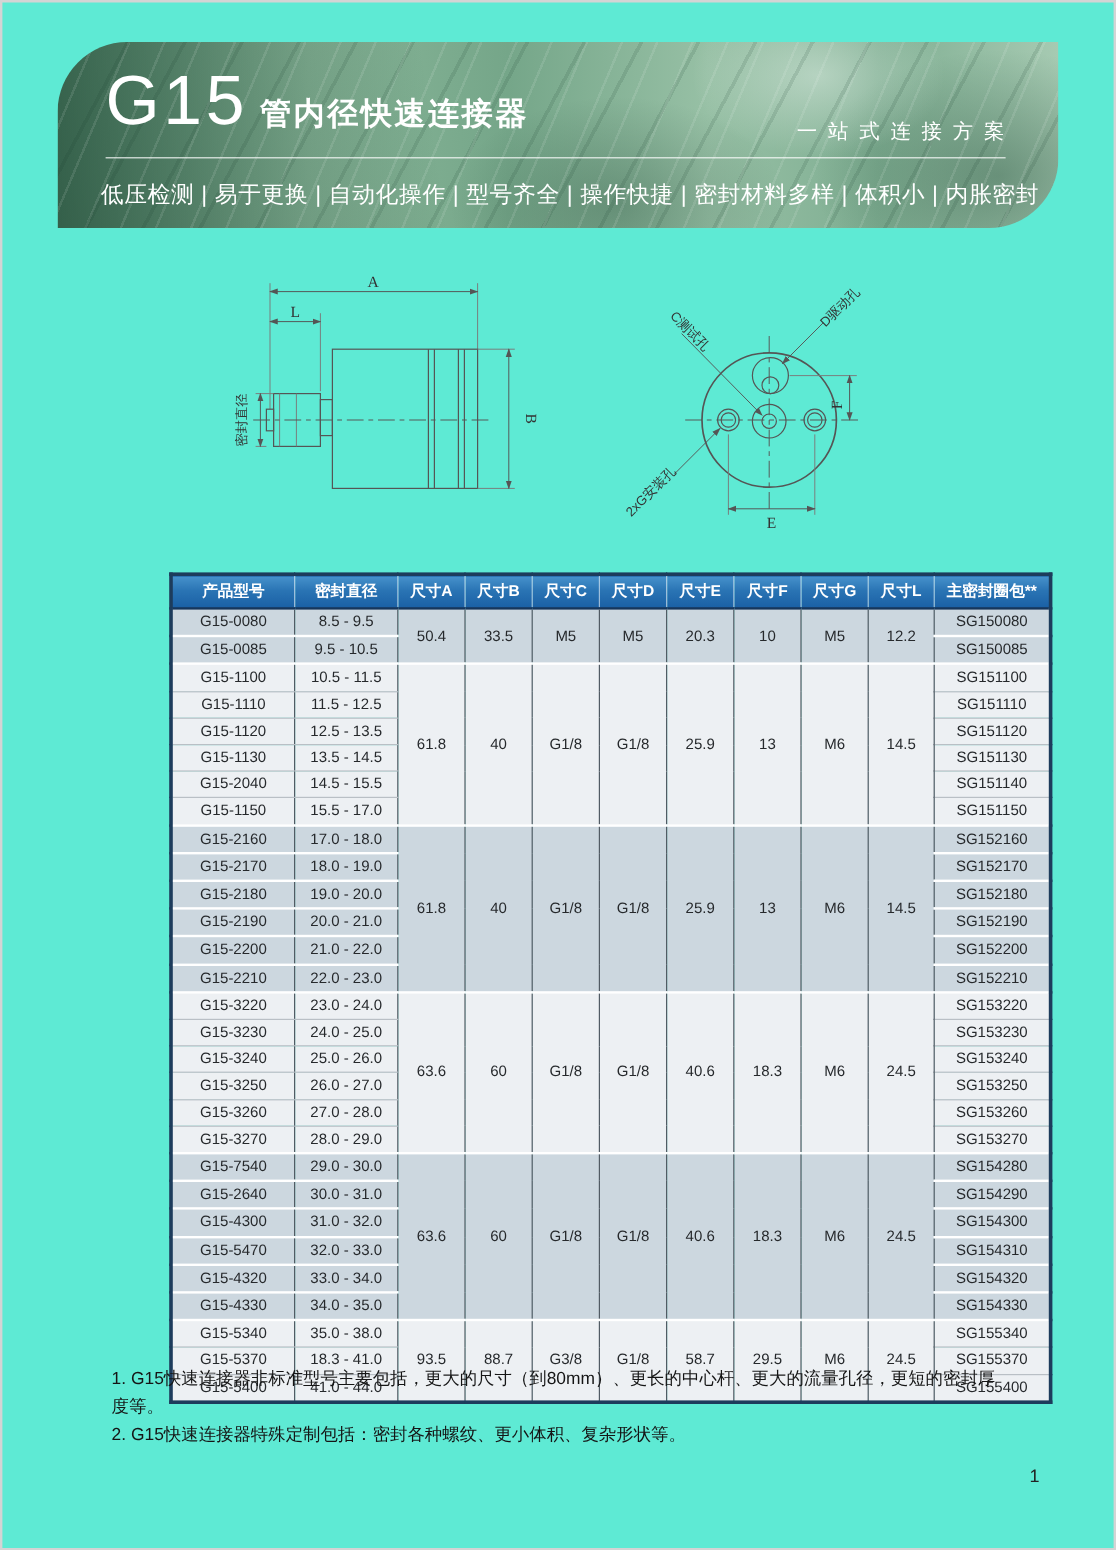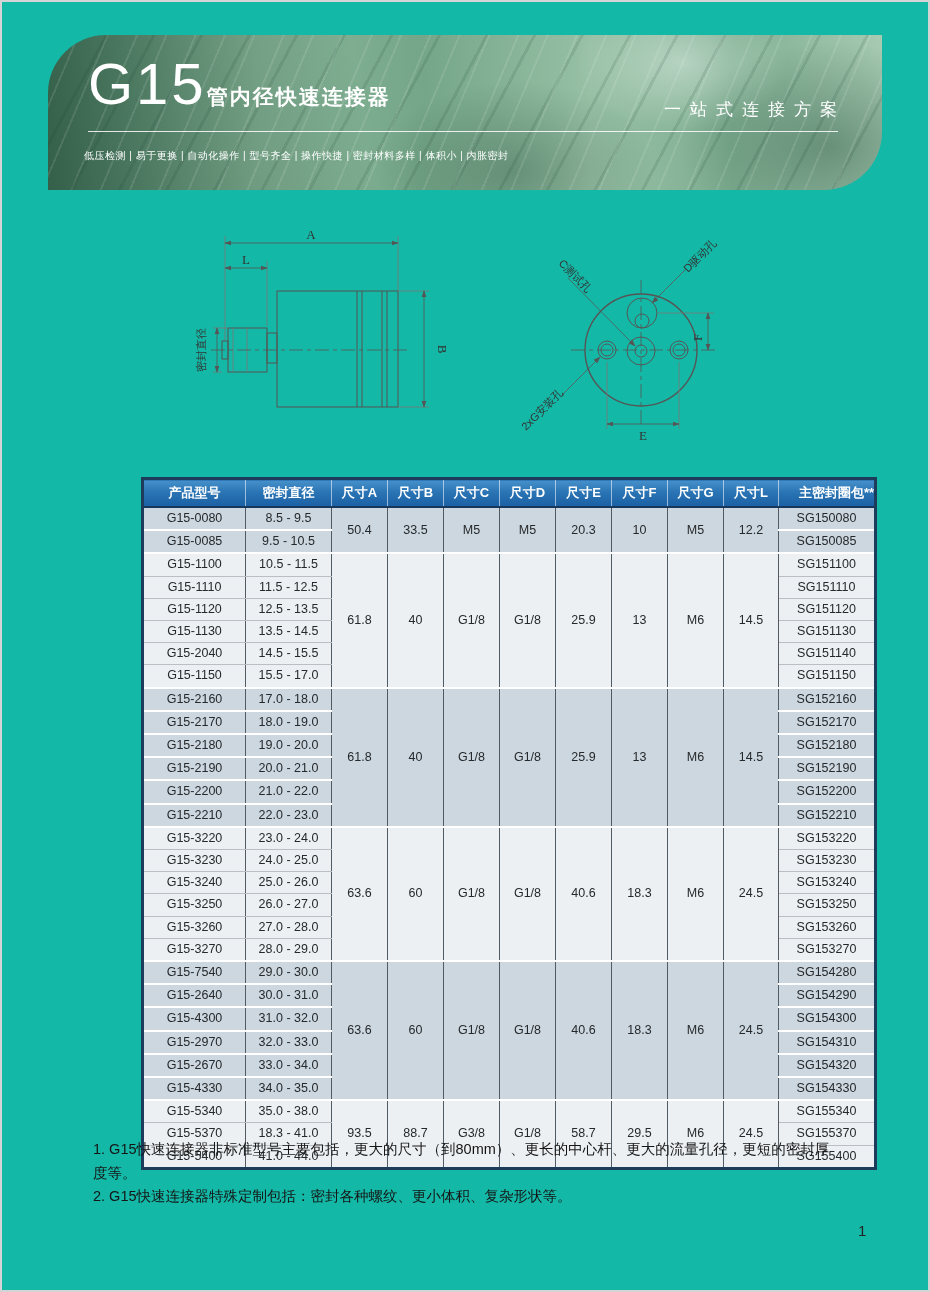--- a/index.html
+++ b/index.html
@@ -1,55 +1,55 @@
 <!DOCTYPE html>
 <html><head>
 <meta charset="utf-8">
 <style>
   html,body{margin:0;padding:0;background:#fff;}
-  .page{position:relative;width:930px;height:1292px;background:#14b8a6;overflow:hidden;
+  .page{position:relative;width:930px;height:1292px;background:#5eead4;overflow:hidden;
         box-shadow:inset 0 0 0 2px #d4d4d4;font-family:"Liberation Sans",sans-serif;}
 
   
   .hero{position:absolute;left:48px;top:35px;width:834px;height:155px;
         border-radius:58px 0 58px 0;overflow:hidden;
         background:
           linear-gradient(82deg, rgba(22,62,44,.66) 0%, rgba(22,62,44,.30) 20%, rgba(22,62,44,0) 38%),
           radial-gradient(ellipse 170px 110px at 76% 18%, rgba(238,248,241,.45), rgba(238,248,241,0) 62%),
           radial-gradient(ellipse 220px 150px at 94% 72%, rgba(26,66,47,.38), rgba(26,66,47,0) 70%),
           radial-gradient(ellipse 200px 130px at 56% 88%, rgba(24,60,44,.30), rgba(24,60,44,0) 70%),
           linear-gradient(90deg,#6fa184 0%,#8ab79a 25%,#75a689 45%,#97c0a5 65%,#7fae92 82%,#a6cab2 100%);}
   .hero::before{content:"";position:absolute;inset:0;
         background:repeating-linear-gradient(113deg, rgba(255,255,255,.10) 0 2px, rgba(255,255,255,0) 2px 27px);}
   .hero::after{content:"";position:absolute;inset:0;
         background:repeating-linear-gradient(-62deg, rgba(18,54,38,.12) 0 3px, rgba(18,54,38,0) 3px 42px);}
   .hero-title-row{position:absolute;left:40px;top:20px;display:flex;align-items:baseline;color:#fff;z-index:3;}
   .hero-model{font-size:58px;line-height:1.0;font-weight:400;letter-spacing:3px;}
-  .hero-title{font-size:21px;font-weight:700;margin-left:0;letter-spacing:2px;}
+  .hero-title{font-size:26px;font-weight:700;margin-left:10px;letter-spacing:2px;}
   .hero-line{position:absolute;left:40px;right:44px;top:96px;height:1px;background:rgba(255,255,255,.85);z-index:3;}
   .hero-tagline{position:absolute;right:36px;top:63px;color:#fff;font-size:17px;letter-spacing:9px;font-weight:400;z-index:3;}
-  .hero-features{position:absolute;left:36px;top:114px;color:#fff;font-size:10px;letter-spacing:.5px;z-index:3;}
+  .hero-features{position:absolute;left:36px;top:114px;color:#fff;font-size:19px;letter-spacing:.5px;z-index:3;}
 
   
   .drawing{position:absolute;}
   .drawing svg{display:block;}
   .dw-stroke{stroke:#555;stroke-width:1;fill:none;}
   .dw-thin{stroke:#7a7a7a;stroke-width:.8;fill:none;}
   .dw-dash{stroke:#555;stroke-width:.8;fill:none;stroke-dasharray:14 4 4 4;}
   .dw-dim{stroke:#555;stroke-width:.8;fill:none;}
   .dw-text{fill:#333;font-family:"Liberation Serif",serif;font-size:13px;}
   .dw-cjk{fill:#333;font-family:"Liberation Sans",sans-serif;font-size:11px;}
 
   
   .spec{position:absolute;left:93px;top:477px;margin-left:48px;}
   table.spec-table{border-collapse:collapse;table-layout:fixed;border:3px solid #1d3c5c;}
   table.spec-table th{height:26px;padding:0;font-size:13px;font-weight:700;color:#ffffff;
       background:linear-gradient(180deg,#4691cb 0%,#2a74b4 45%,#1a60a5 100%);
       border-right:1px solid rgba(255,255,255,.55);border-bottom:2px solid #16365c;}
-  table.spec-table th:last-child{border-right:none;text-align:right;}
+  table.spec-table th:last-child{border-right:none;}
   table.spec-table td{height:21.2px;padding:0;text-align:center;font-size:12.5px;color:#26292c;
       border-right:1px solid #515b64;line-height:21.2px;}
   table.spec-table td:last-child{border-right:none;}
   td.bgS{background:#ccd7df;}
   td.bgL{background:#edf0f3;}
   td.sepS{border-bottom:2px solid #ffffff;}
   td.sepL{border-bottom:1px solid #b9bfc5;}
   tr.gstart td{border-top:2px solid #ffffff;}
 
   
@@ -340,26 +340,26 @@
             <td class="bgS sepS">G15-2640</td>
             <td class="bgS sepS">30.0 - 31.0</td>
             <td class="bgS sepS">SG154290</td>
           </tr>
           <tr>
             <td class="bgS sepS">G15-4300</td>
             <td class="bgS sepS">31.0 - 32.0</td>
             <td class="bgS sepS">SG154300</td>
           </tr>
           <tr>
-            <td class="bgS sepS">G15-2970</td>
+            <td class="bgS sepS">G15-5470</td>
             <td class="bgS sepS">32.0 - 33.0</td>
             <td class="bgS sepS">SG154310</td>
           </tr>
           <tr>
-            <td class="bgS sepS">G15-2670</td>
+            <td class="bgS sepS">G15-4320</td>
             <td class="bgS sepS">33.0 - 34.0</td>
             <td class="bgS sepS">SG154320</td>
           </tr>
           <tr>
             <td class="bgS">G15-4330</td>
             <td class="bgS">34.0 - 35.0</td>
             <td class="bgS">SG154330</td>
           </tr>
           <tr class="gstart">
             <td class="bgL sepL">G15-5340</td>

